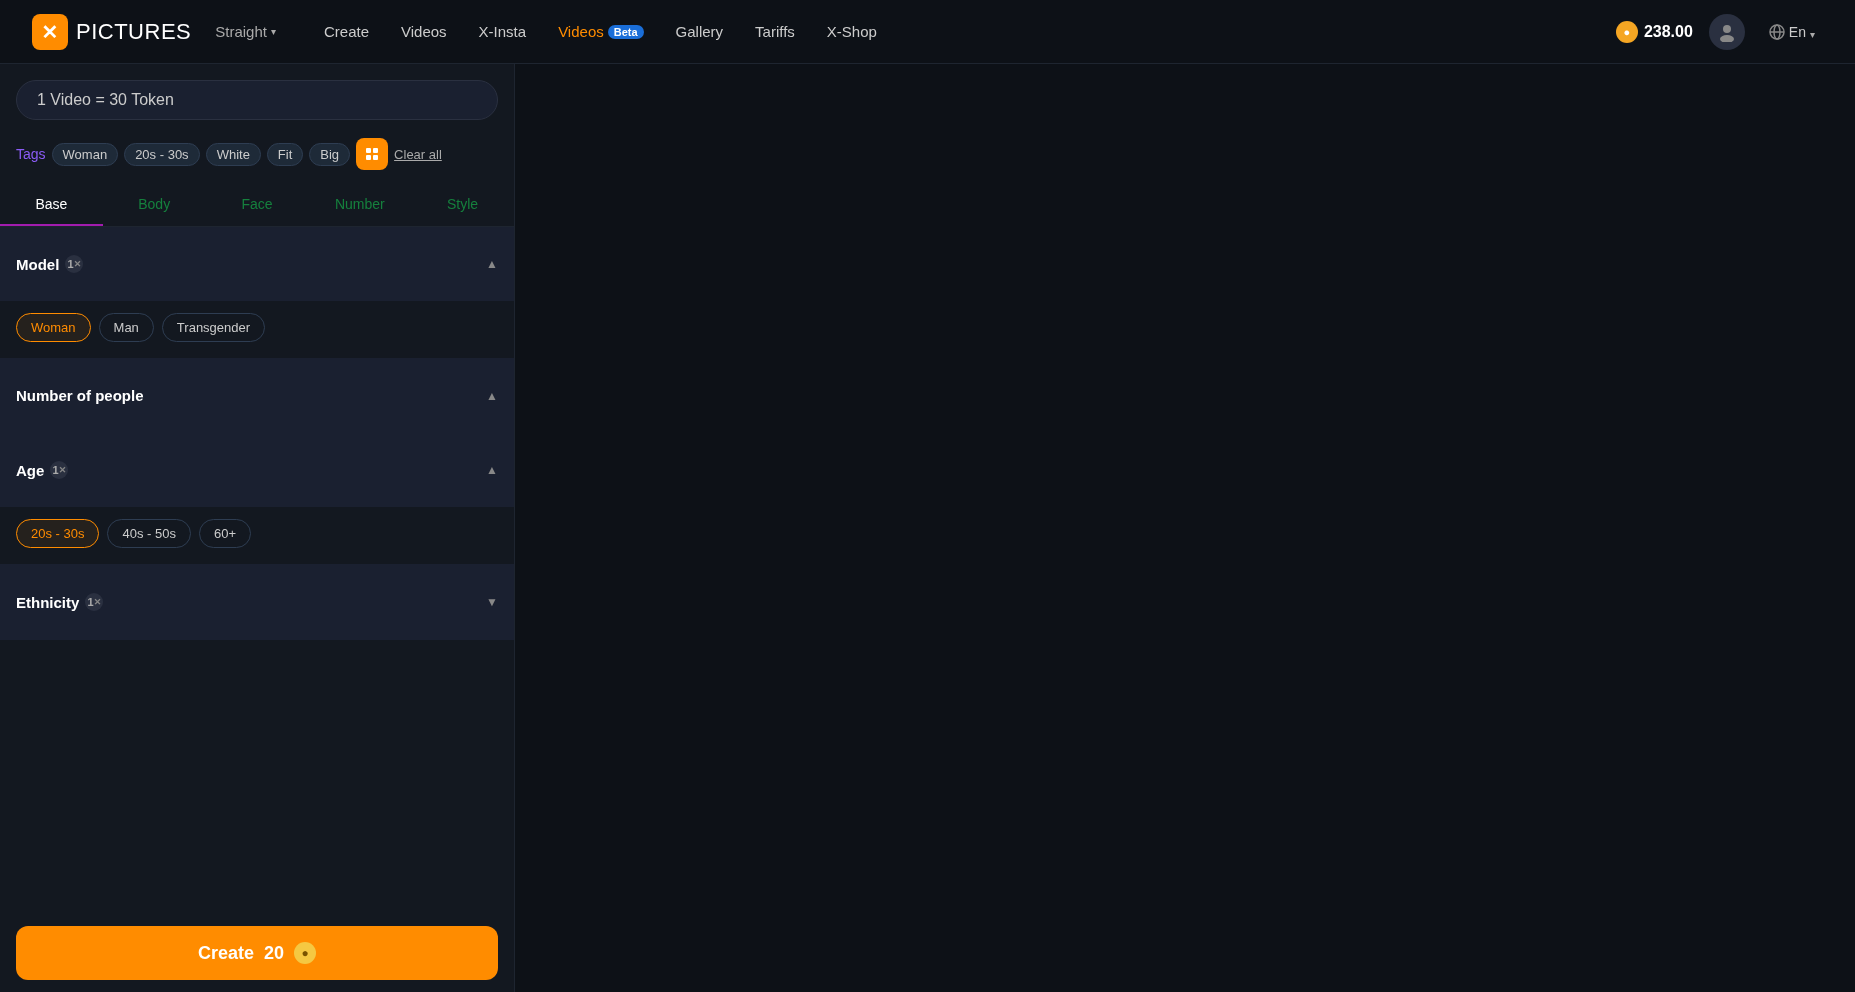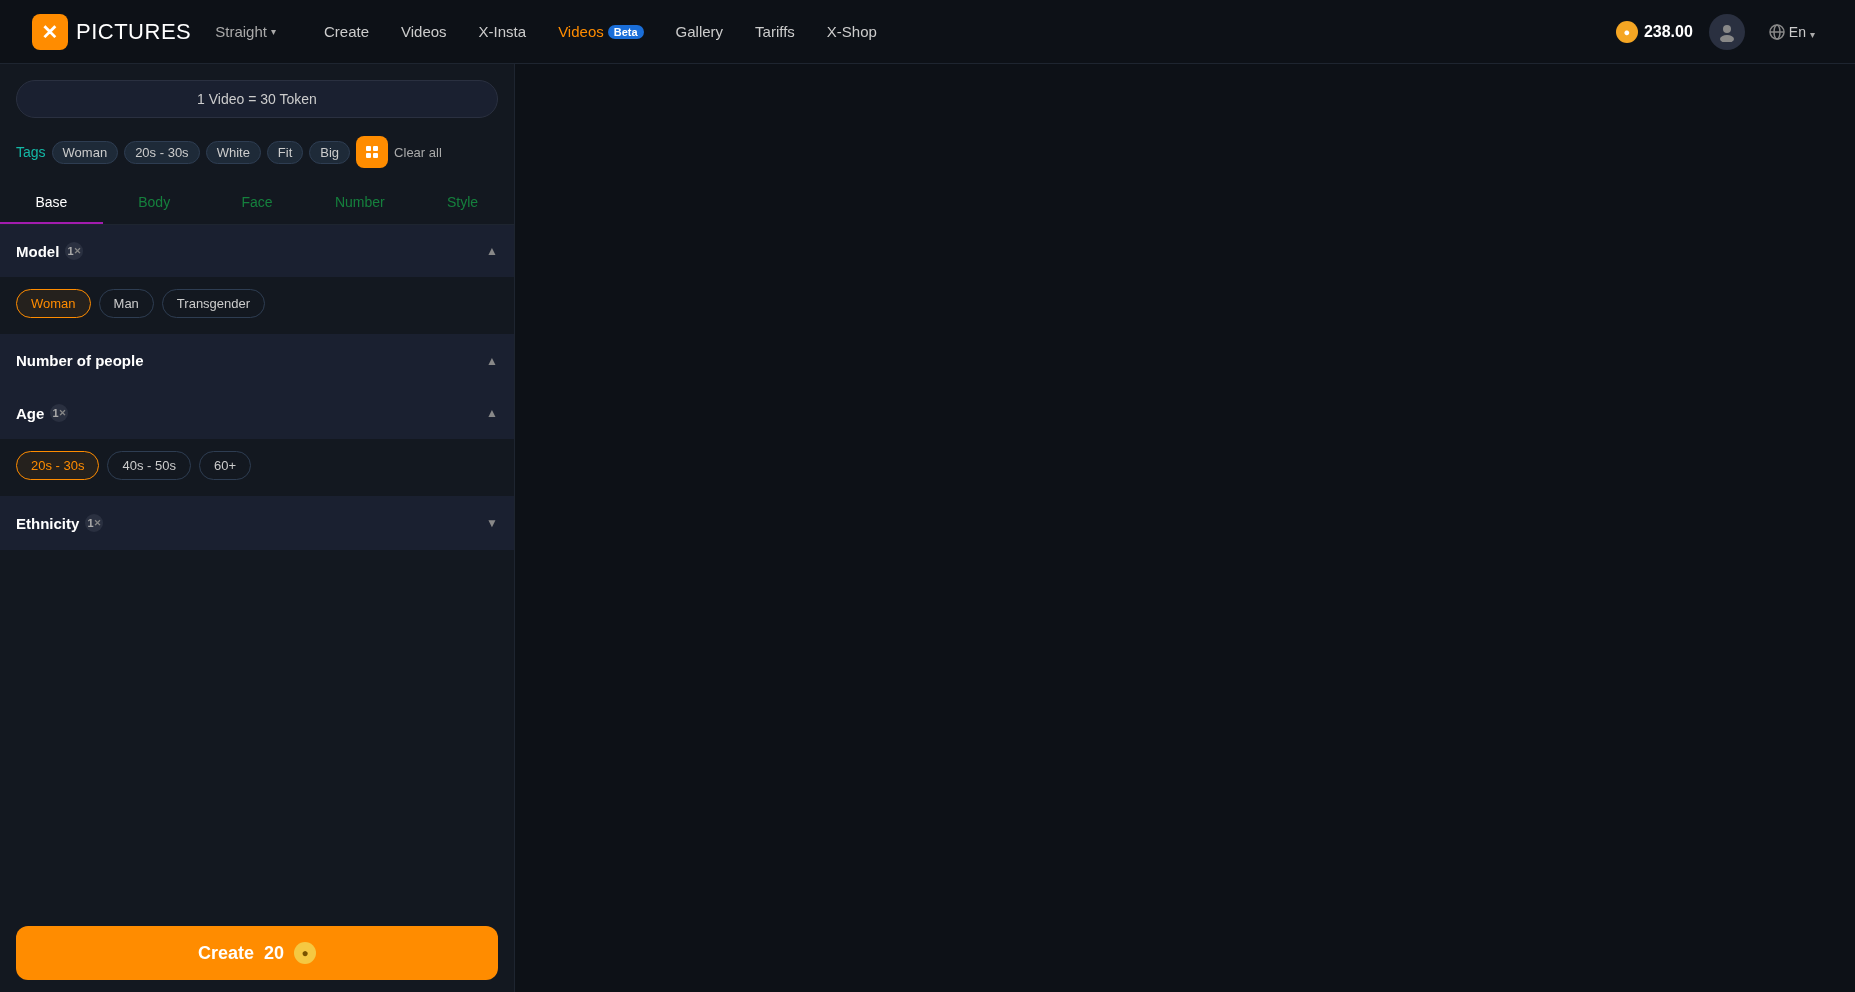--- a/index.html
+++ b/index.html
@@ -145,37 +145,36 @@
       flex-direction: column;
       overflow-y: auto;
     }
 
     .token-info-bar {
       margin: 16px 16px 8px 16px;
       background: #1a2030;
       border: 1px solid #2a3040;
       border-radius: 24px;
       padding: 10px 20px;
-      text-align: center;
-      font-size: 14px;
+      font-size: 16px;
       color: #ccc;
     }
 
     
     .tags-row {
       display: flex;
       align-items: center;
       gap: 6px;
       padding: 10px 16px;
       flex-wrap: nowrap;
       overflow: hidden;
     }
     .tags-label {
       font-size: 14px;
-      color: #14b8a6;
+      color: #8b5cf6;
       flex-shrink: 0;
     }
     .tag-chip {
       background: #1e2a38;
       border: 1px solid #2e3d52;
       border-radius: 16px;
       padding: 3px 10px;
       font-size: 13px;
       color: #ccc;
       white-space: nowrap;
@@ -193,20 +192,21 @@
       flex-shrink: 0;
       font-size: 16px;
       color: #fff;
     }
     .clear-all-btn {
       font-size: 13px;
       color: #aaa;
       cursor: pointer;
       white-space: nowrap;
       flex-shrink: 0;
+      text-decoration: underline;
     }
 
     
     .filter-tabs {
       display: flex;
       border-bottom: 1px solid #1e2530;
       margin: 4px 0 0 0;
     }
     .filter-tab {
       flex: 1;
@@ -224,21 +224,21 @@
     }
 
     
     .filter-section {
       border-bottom: 1px solid #1a2030;
     }
     .filter-section-header {
       display: flex;
       align-items: center;
       justify-content: space-between;
-      padding: 17px 16px;
+      padding: 28px 16px;
       cursor: pointer;
       background: #1a2030;
     }
     .section-title {
       font-size: 15px;
       font-weight: 600;
       color: #fff;
       display: flex;
       align-items: center;
       gap: 6px;

